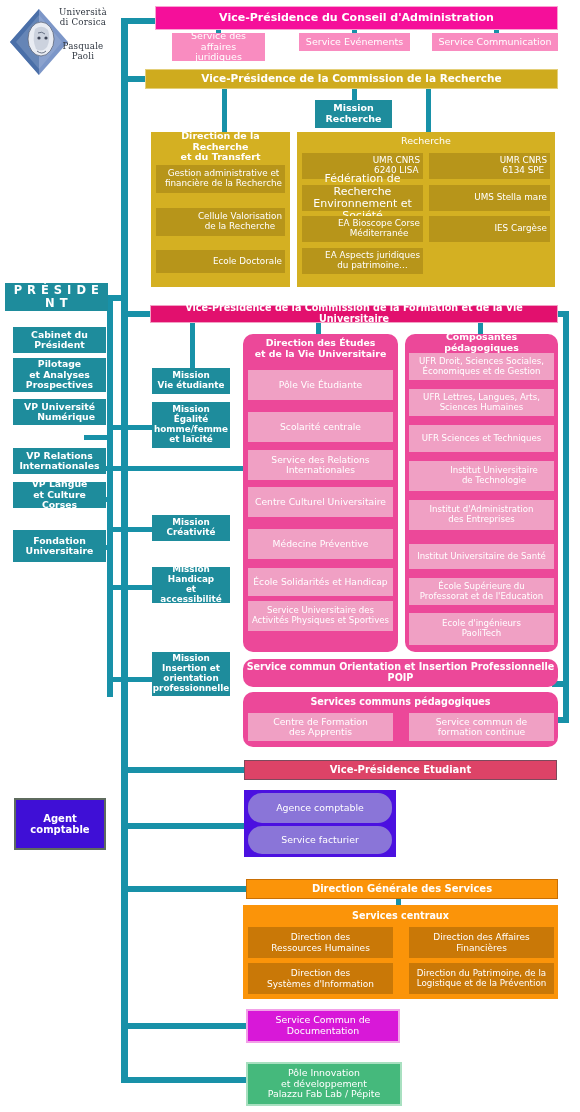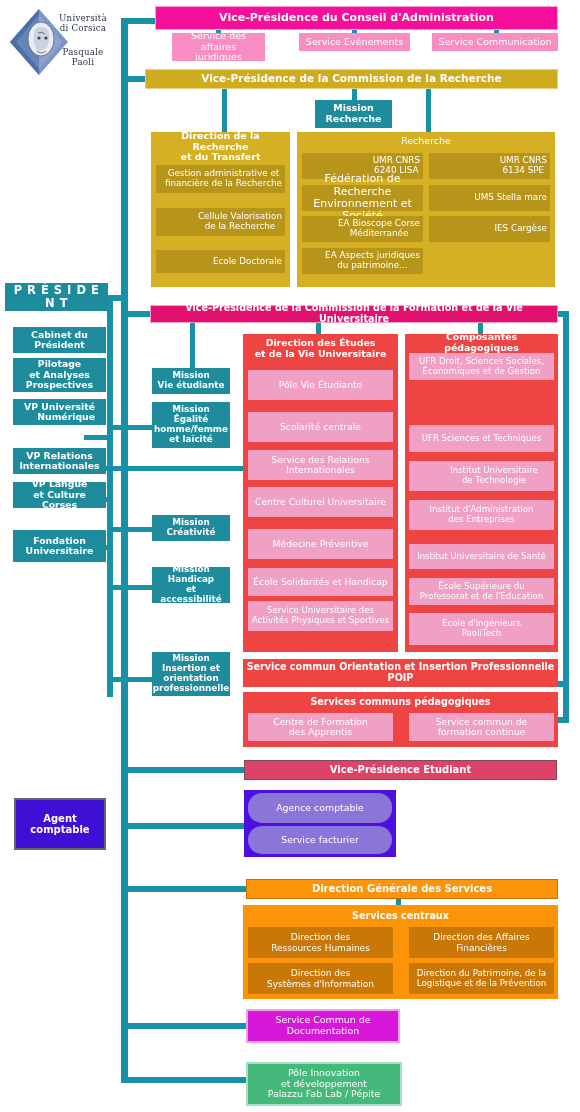--- a/index.html
+++ b/index.html
@@ -23,38 +23,38 @@
   .ln{position:absolute;background:#1891a8;}
 
   
   .c-teal      {background:#1e8c9c;}
   .magenta-hdr {background:#f50f9a;border:1px solid #f9a3d2;}
   .pink-lt     {background:#f98cc0;}
   .gold-hdr    {background:#cfab1e;border:1px solid #e4cf7a;}
   .gold-bg     {background:#d4b022;}
   .gold-itm    {background:#b7951a;justify-content:flex-end;}
   .rose-hdr    {background:#e2106e;border:1px solid #f2a0c4;}
-  .rose-bg     {background:#ef4444;}
+  .rose-bg     {background:#ec4899;border-radius:10px;}
   .rose-itm    {background:#f0a0c4;}
   .vp-etu      {background:#dd4367;border:1px solid #7d4a5c;}
   .viol-box    {background:#4b10e0;}
   .viol-itm    {background:#8a75d8;border-radius:14px;}
   .agent       {background:#3f0fd6;border:2px solid #5e6b5e;}
   .orange-hdr  {background:#fb9409;border:1px solid #c96f04;}
   .orange-bg   {background:#fb9409;}
   .orange-itm  {background:#c97807;}
   .fuchsia     {background:#d818d8;border:2px solid #f2a0e8;}
   .green       {background:#45b97c;border:2px solid #a8e0c0;}
 
   
   #logo{position:absolute;left:8px;top:3px;width:104px;height:78px;}
   #logo .glyph{position:absolute;left:0;top:4px;width:62px;height:70px;}
   #logo .txt{position:absolute;left:46px;top:4px;width:58px;
     color:#2f3640;font-family:"DejaVu Serif","Liberation Serif",serif;
-    font-size:8.5px;line-height:1.18;text-align:center;letter-spacing:.2px;margin-top:6px;}
+    font-size:8.5px;line-height:1.18;text-align:center;letter-spacing:.2px;}
   #logo .txt .l1{font-size:8.7px;}
   #logo .txt .l2{margin-top:13px;font-size:8.7px;}
 </style>
 </head>
 <body>
 
 <div id="stage">
 
   <div id="logo">
     <svg class="glyph" viewBox="0 0 62 70">
@@ -280,20 +280,24 @@
   </div>
 
   <div class="box rose-bg" style="left:405px;top:334px;width:153px;height:318px;"></div>
   <div class="box bold" style="left:405px;top:335px;width:153px;height:15px;font-size:9.4px;color:#ffffff;">
     <span>Composantes pédagogiques</span>
   </div>
   <div class="box rose-itm" style="left:409px;top:353px;width:145px;height:27px;font-size:8.6px;white-space:pre-line;">
     <span>UFR Droit, Sciences Sociales,
 Économiques et de Gestion</span>
   </div>
+  <div class="box rose-itm" style="left:409px;top:389px;width:145px;height:27px;font-size:8.6px;white-space:pre-line;">
+    <span>UFR Lettres, Langues, Arts,
+Sciences Humaines</span>
+  </div>
   <div class="box rose-itm" style="left:409px;top:425px;width:145px;height:27px;font-size:8.6px;white-space:pre-line;">
     <span>UFR Sciences et Techniques</span>
   </div>
   <div class="box rose-itm" style="left:409px;top:461px;width:145px;height:30px;font-size:8.6px;white-space:pre-line;padding-left:28px;">
     <span>Institut Universitaire
 de Technologie</span>
   </div>
   <div class="box rose-itm" style="left:409px;top:500px;width:145px;height:30px;font-size:8.6px;white-space:pre-line;">
     <span>Institut d'Administration
 des Entreprises</span>

